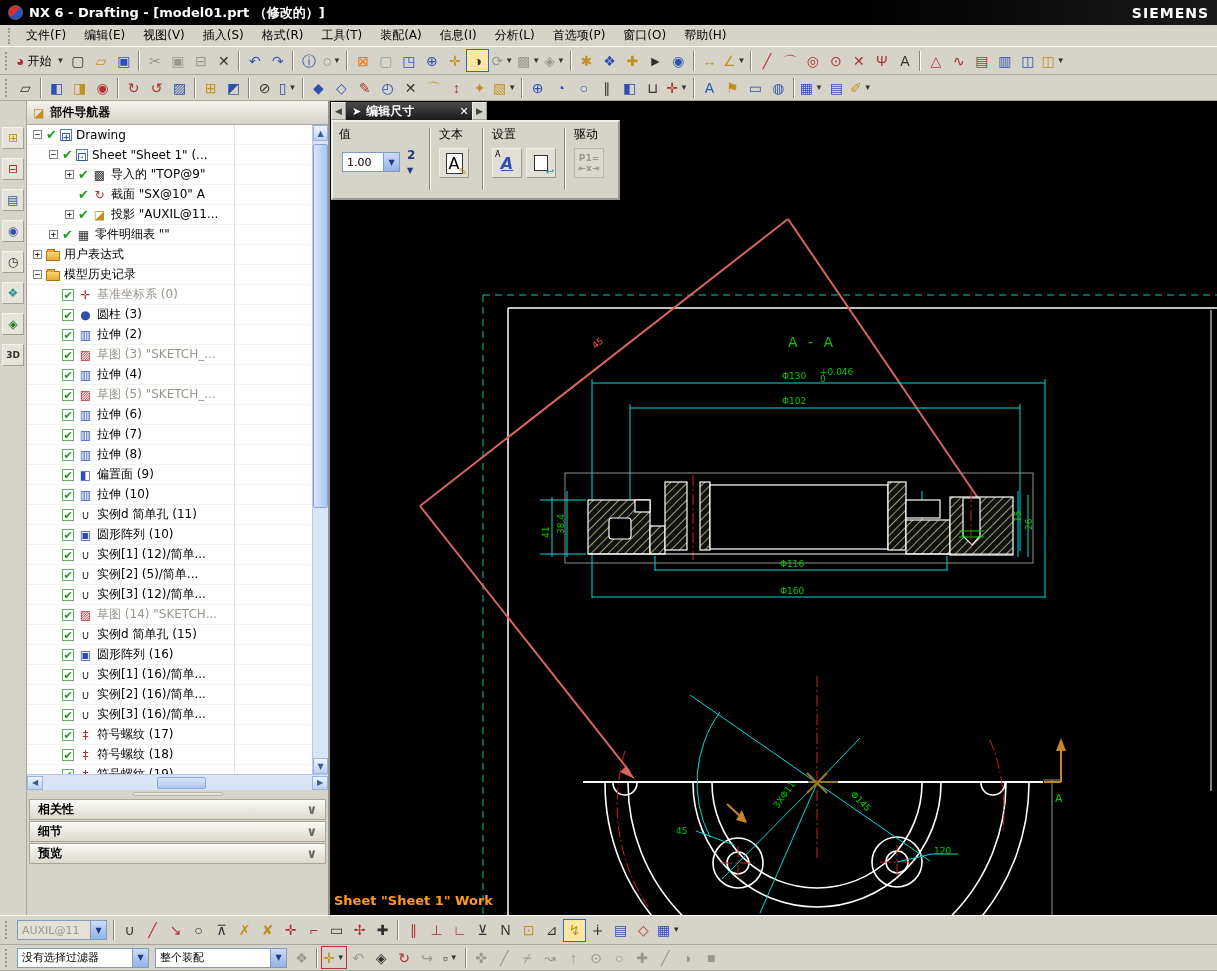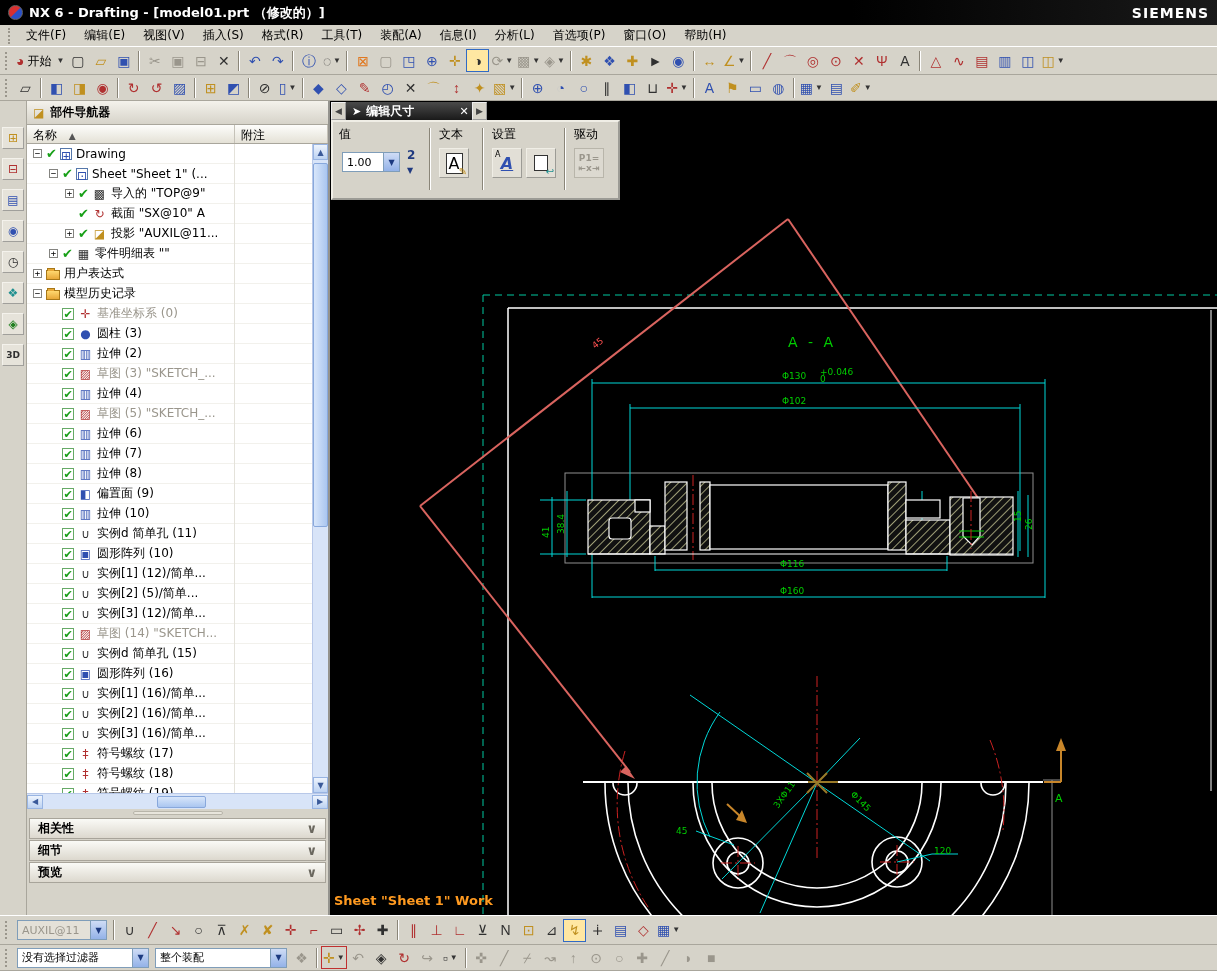--- a/index.html
+++ b/index.html
@@ -433,27 +433,20 @@
     <div class="sbtn">
       <span class="g-dark" style="font-size: 9px; font-weight: bold;">3D</span>
     </div>
   </div>
 
 <div id="nav">
   <div id="nav-header">
     <span class="g-gold">◪</span>
     <span>部件导航器</span>
   </div>
-  <div id="nav-cols">
-    <div class="col name">
-      <span>名称</span>
-      <span style="font-size:9px;color:#555;margin-left:8px">▲</span>
-    </div>
-    <div class="col" style="flex:1"><span>附注</span></div>
-  </div>
   <div id="tree-wrap">
     <div id="tree">
         <div class="trow">
           <span style="flex: 0 0 auto; width: 6px;"></span>
           <span class="exp">−</span>
           <span class="chk">✔</span>
           <span class="ti ti-doc g-blue">⊞</span>
           <span class="tlabel">Drawing</span>
         </div>
         <div class="trow">

